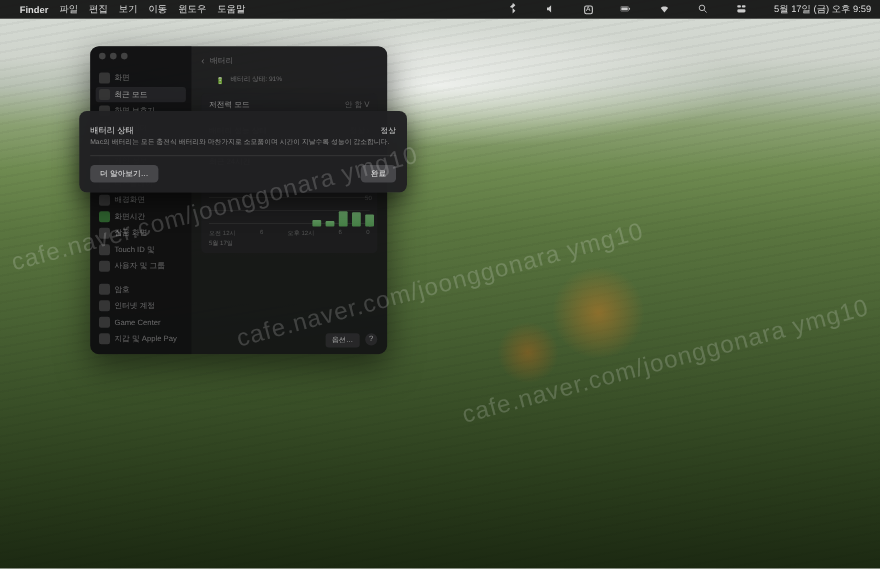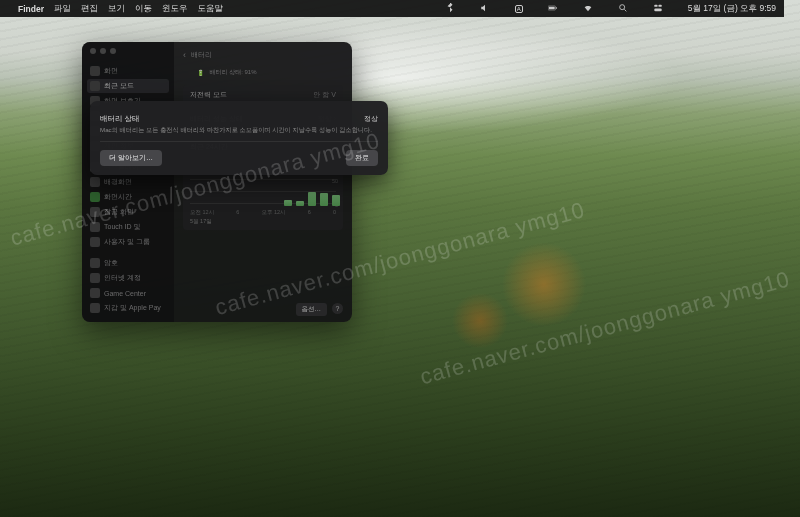--- a/index.html
+++ b/index.html
@@ -15,21 +15,21 @@
   .wallpaper::before {
     content: ""; position: absolute; inset: 0;
     background:
       radial-gradient(circle 60px at 68% 55%, rgba(185,120,40,0.6), transparent 70%),
       radial-gradient(circle 40px at 60% 62%, rgba(170,100,30,0.5), transparent 70%),
       repeating-linear-gradient(170deg, transparent 0 6px, rgba(0,0,0,0.03) 6px 8px);
   }
 
   
   .menubar {
-    position: absolute; top: 0; left: 0; right: 16px; height: 17px;
+    position: absolute; top: 0; left: 0; right: 0; height: 17px;
     background: rgba(10,10,10,0.9); color: #ddd; font-size: 8.5px;
     display: flex; align-items: center; padding: 0 8px; z-index: 10;
   }
   .menubar .left { display: flex; gap: 10px; align-items: center; }
   .menubar .right { margin-left: auto; display: flex; gap: 25px; align-items: center; }
   .menubar .apple { font-size: 10px; }
   .menubar .app { font-weight: 600; }
   .menubar svg { width: 10px; height: 10px; fill: #ccc; }
 
   
@@ -84,21 +84,21 @@
   .settings .chart .ylab { position: absolute; right: -2px; font-size: 5.5px; color: #666; }
   .settings .footer { margin-top: auto; display: flex; justify-content: flex-end; gap: 5px; padding-top: 4px; }
   .settings .footbtn { background: rgba(60,60,63,0.7); border-radius: 3px; padding: 2px 6px; font-size: 6.5px; color: #ccc; }
   .settings .footq { width: 11px; height: 11px; border-radius: 50%; background: rgba(60,60,63,0.7); display: flex; align-items: center; justify-content: center; color: #bbb; font-size: 7px; }
 
   
   .backdrop {
     position: absolute; inset: 0; background: rgba(0,0,0,0.22); z-index: 6; border-radius: 8px;
   }
   .modal {
-    position: absolute; left: 90px; top: 101px; width: 298px;
+    position: absolute; left: 72px; top: 101px; width: 298px;
     background: rgba(33,33,35,0.98); border-radius: 7px; padding: 9px 10px;
     box-shadow: 0 8px 24px rgba(0,0,0,0.6); z-index: 8; color: #bbb; font-size: 7px;
   }
   .modal .section { padding: 4px 0 7px 0; border-bottom: 1px solid rgba(90,90,90,0.3); }
   .modal .section:last-of-type { border-bottom: none; }
   .modal .hdr { display: flex; justify-content: space-between; align-items: baseline; }
   .modal .ttl { color: #ddd; font-size: 7.5px; font-weight: 500; }
   .modal .val { color: #ccc; font-size: 7px; }
   .modal .desc { color: #888; font-size: 6.2px; line-height: 1.35; margin-top: 2px; }
   .modal .toggle {

